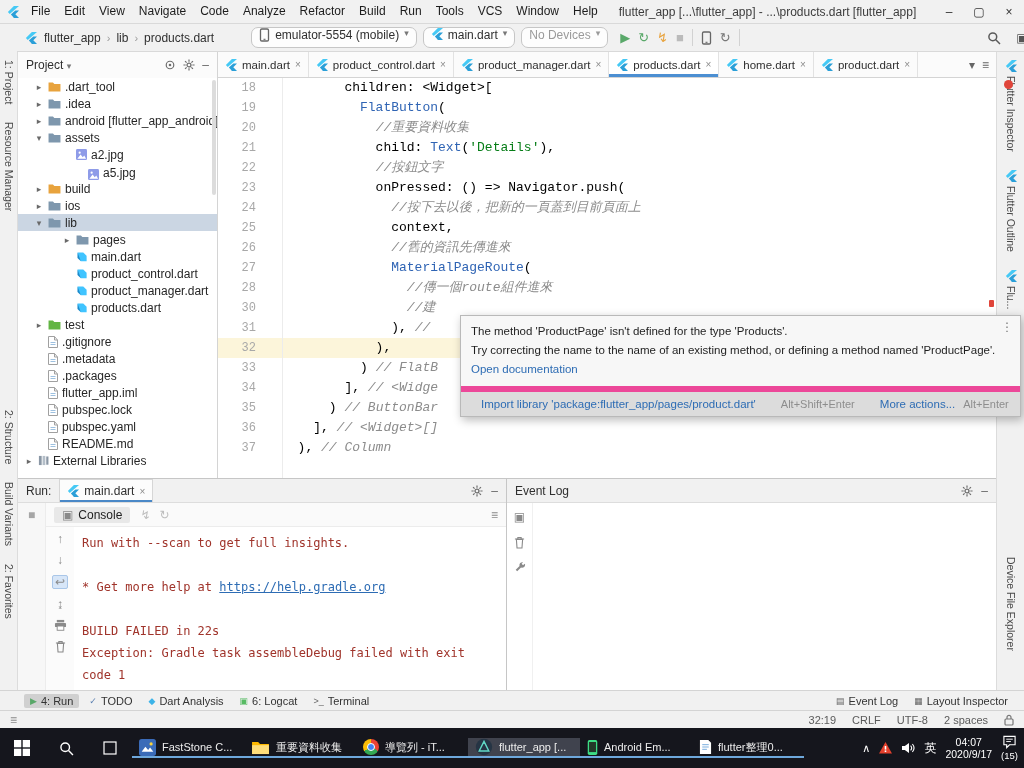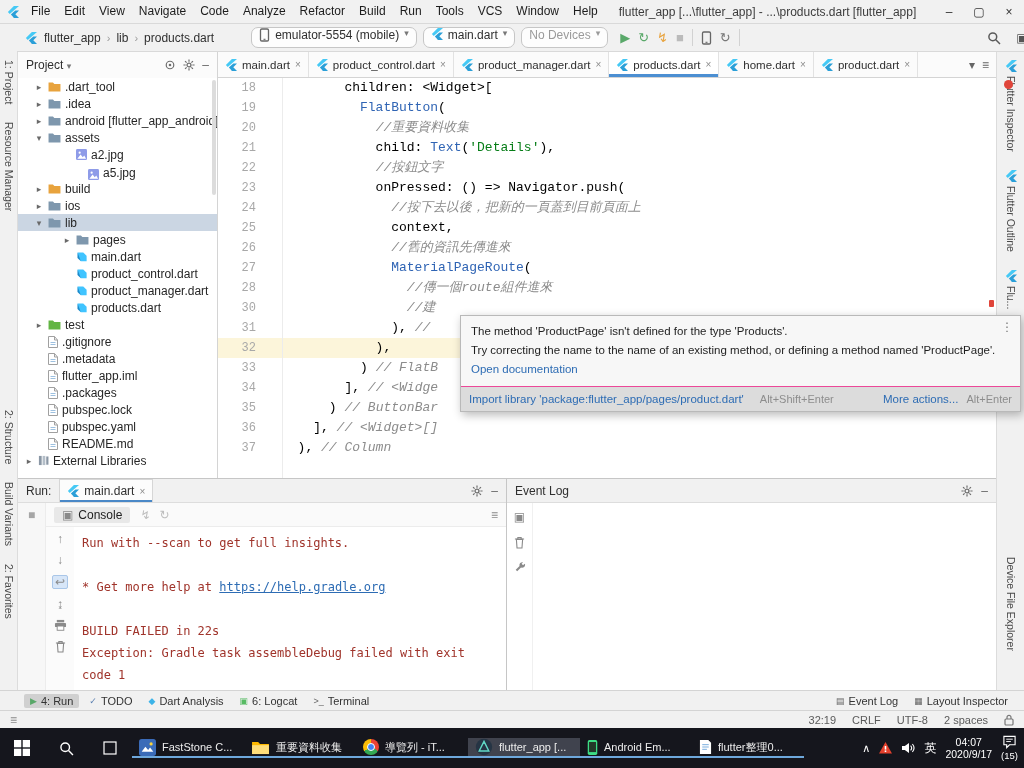--- a/index.html
+++ b/index.html
@@ -68,21 +68,21 @@
   .sg-hl{background:#D6D6D6;color:#000}
   .sg-err{color:#000;text-decoration:underline wavy #D5392F 1px;text-underline-offset:3px}
   #code-marks{position:absolute;right:2px;top:0;width:5px;height:400px}
   .mark{position:absolute;width:5px;height:7px;border-radius:1px}
   
   #tooltip{left:460px;top:315px;width:561px;background:#F7F7F7;border:1px solid #B9B9B9;box-shadow:2px 3px 9px rgba(0,0,0,.28);z-index:60;font-size:11.5px}
   .tt-body{padding:9px 10px 4px;position:relative}
   .tt-line{margin-bottom:7px;white-space:nowrap;overflow:hidden;color:#1e1e1e}
   .tt-link{color:#2D6CB4}
   .tt-kebab{position:absolute;top:4px;right:7px;color:#777;font-size:12px}
-  .tt-actions{display:flex;align-items:center;gap:16px;background:#DCDCDC;border-top:1px solid #ec4899;padding:6px 8px;font-size:11.5px;white-space:nowrap}
+  .tt-actions{display:flex;align-items:center;gap:25px;background:#DCDCDC;border-top:6px solid #ec4899;padding:6px 20px;font-size:11.5px;white-space:nowrap}
   .tt-short{color:#8d8d8d;font-size:11px}
   .tt-more-wrap{margin-left:auto;display:flex;gap:8px;align-items:center}
   
   #run{left:18px;top:478px;width:488px;height:212px;background:#fff;border-top:1px solid #c6c6c6;display:flex;flex-direction:column}
   .panel-header{height:24px;flex:none;background:#f1f1f1;border-bottom:1px solid #ddd;display:flex;align-items:center;gap:8px;padding:0 8px;font-size:12px;color:#2f2f2f}
   .run-tab{display:flex;align-items:center;gap:5px;height:23px;padding:0 7px;background:#fcfcfc;border:1px solid #d6d6d6;border-bottom:none;box-shadow:inset 0 -2px 0 #4A88C7;font-size:12px}
   .ph-spacer{flex:1}
   .run-body{flex:1;display:flex;min-height:0}
   .run-left{width:28px;border-right:1px solid #ececec;display:flex;flex-direction:column;align-items:center;padding-top:6px;gap:10px;background:#f7f7f7}
   .glyph-ic{font-size:12px;color:#8a8a8a;line-height:1;display:flex;align-items:center;justify-content:center}
@@ -478,32 +478,32 @@
         </div>
         <div class="trow" style="padding-left: 16px;">
           <span class="chev"></span>
           <span class="ticon">
             <svg width="10" height="12" viewBox="0 0 10 12">
               <path d="M.5.5h6L9.5 4v7.5H.5z" fill="#fff" stroke="#A0A0A0"></path>
               <path d="M6.5.5V4h3" fill="none" stroke="#A0A0A0"></path>
               <path d="M2.5 6.5h5M2.5 8.5h5" stroke="#9EC1E0"></path>
             </svg>
           </span>
-          <span class="tlabel">flutter_app.iml</span>
+          <span class="tlabel">.packages</span>
         </div>
         <div class="trow" style="padding-left: 16px;">
           <span class="chev"></span>
           <span class="ticon">
             <svg width="10" height="12" viewBox="0 0 10 12">
               <path d="M.5.5h6L9.5 4v7.5H.5z" fill="#fff" stroke="#A0A0A0"></path>
               <path d="M6.5.5V4h3" fill="none" stroke="#A0A0A0"></path>
               <path d="M2.5 6.5h5M2.5 8.5h5" stroke="#9EC1E0"></path>
             </svg>
           </span>
-          <span class="tlabel">.packages</span>
+          <span class="tlabel">flutter_app.iml</span>
         </div>
         <div class="trow" style="padding-left: 16px;">
           <span class="chev"></span>
           <span class="ticon">
             <svg width="10" height="12" viewBox="0 0 10 12">
               <path d="M.5.5h6L9.5 4v7.5H.5z" fill="#fff" stroke="#A0A0A0"></path>
               <path d="M6.5.5V4h3" fill="none" stroke="#A0A0A0"></path>
               <path d="M2.5 6.5h5M2.5 8.5h5" stroke="#9EC1E0"></path>
             </svg>
           </span>

